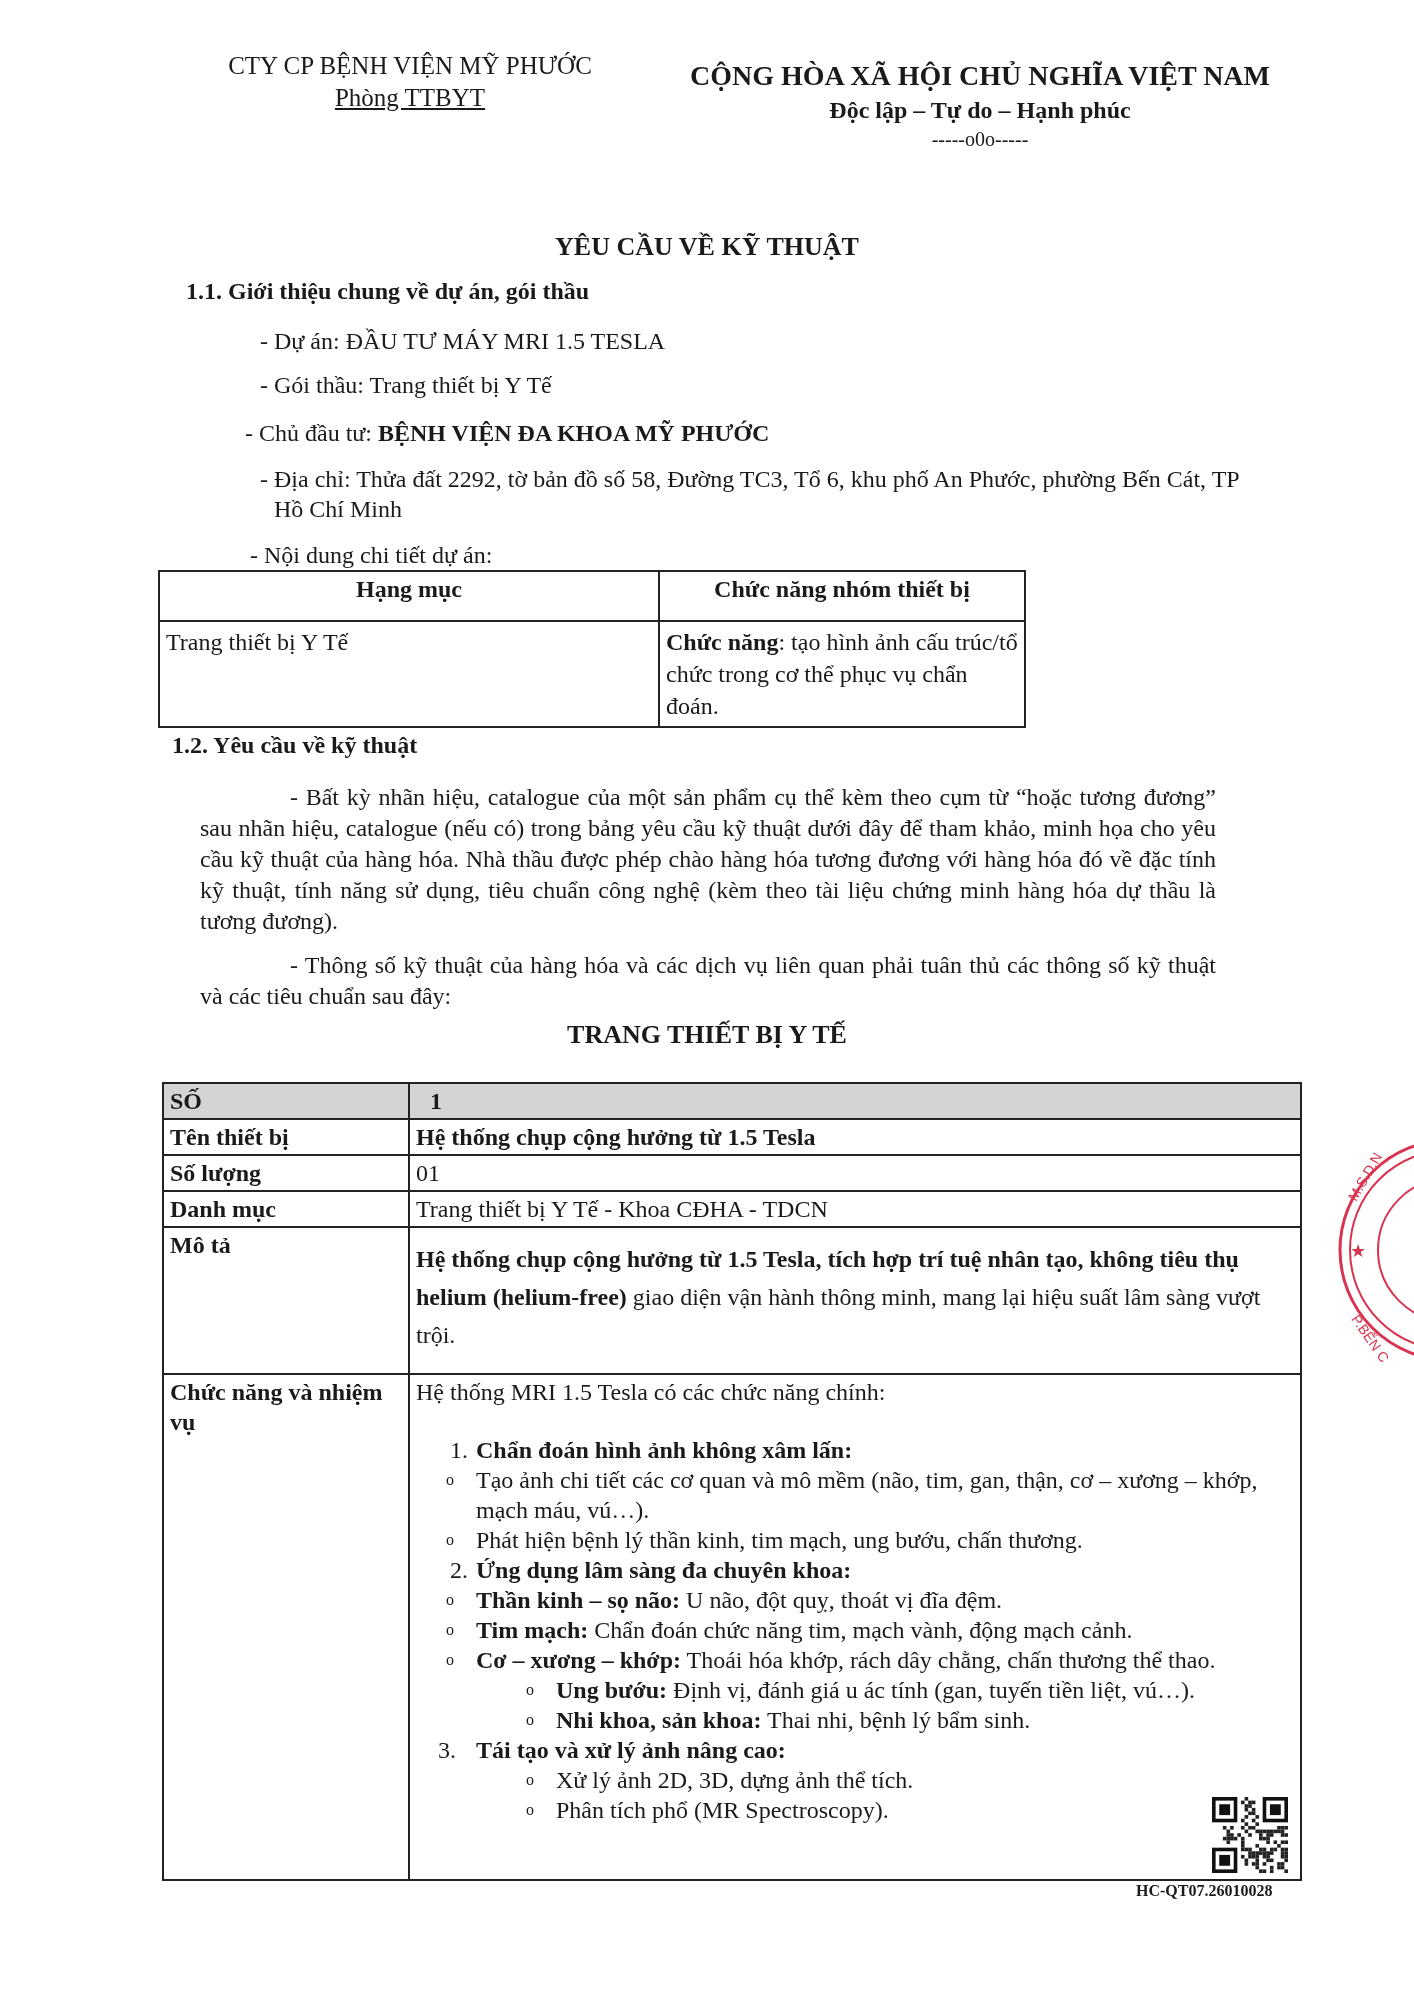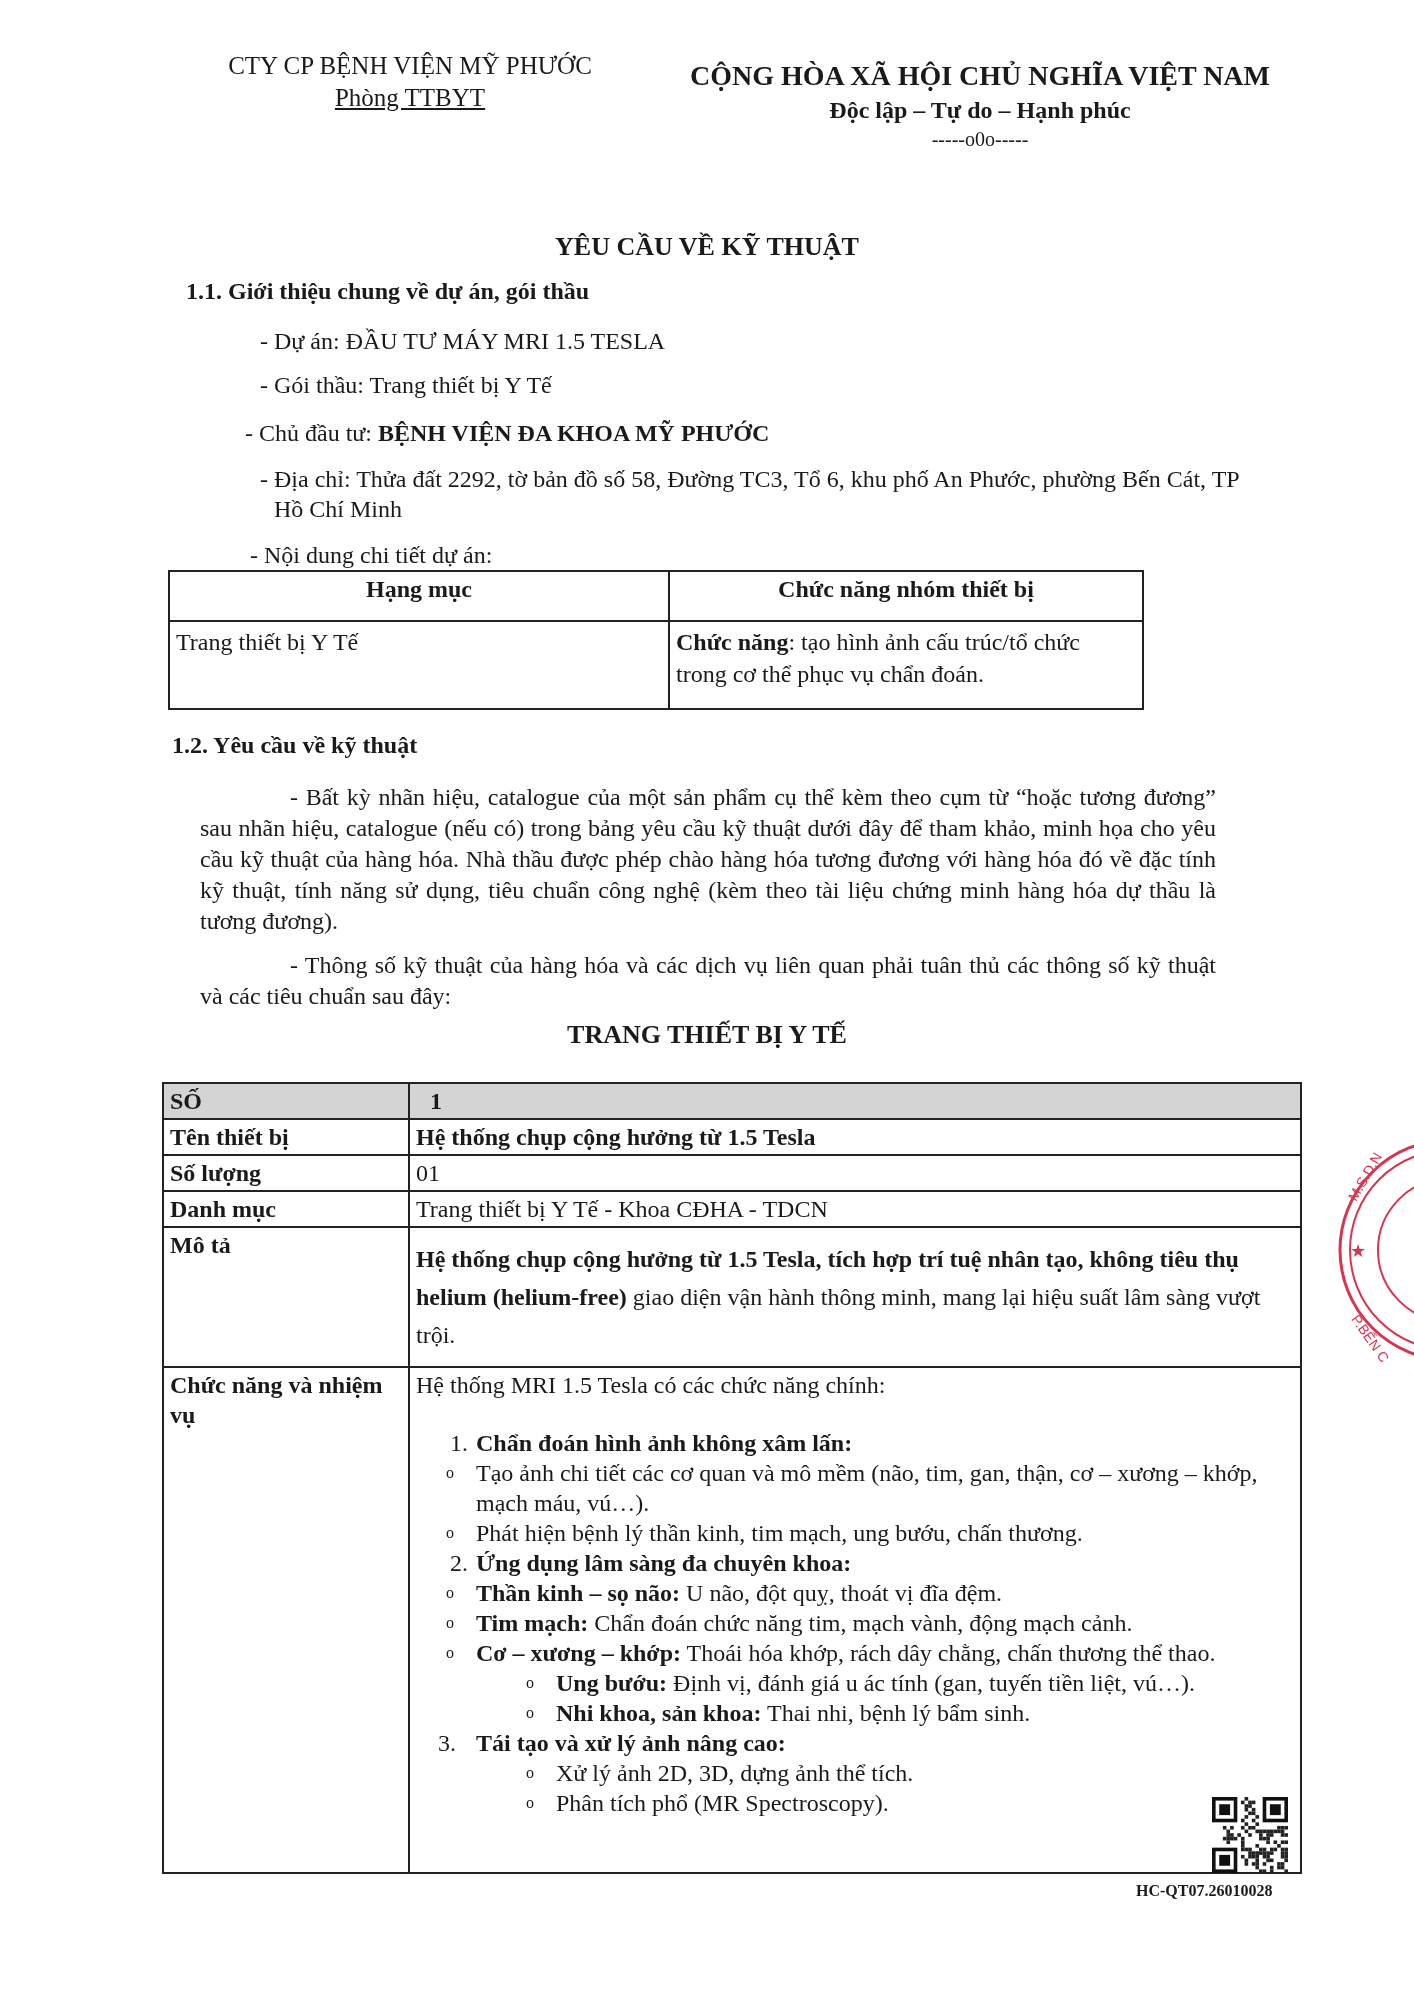--- a/index.html
+++ b/index.html
@@ -14,21 +14,21 @@
   .hdr-right .nat { font-size: 28px; font-weight: bold; line-height: 36px; }
   .hdr-right .motto { font-size: 24px; font-weight: bold; line-height: 32px; }
   .hdr-right .sep { font-size: 20px; line-height: 26px; }
 
   .doc-title { left: 0; width: 1414px; top: 232px; text-align: center; font-size: 26px; font-weight: bold; }
   .sec { font-size: 24px; font-weight: bold; }
   .line { font-size: 24px; line-height: 30px; }
   .bold { font-weight: bold; }
 
   table { border-collapse: collapse; }
-  .t1 { left: 168px; top: 570px; width: 976px; font-size: 24px; }
+  .t1 { left: 158px; top: 570px; width: 868px; font-size: 24px; }
   .t1 td, .t1 th { border: 2px solid #222; vertical-align: top; padding: 4px 6px; }
   .t1 th { font-weight: bold; text-align: center; height: 40px; }
   .t1 td { height: 78px; line-height: 32px; }
 
   .para { left: 200px; width: 1016px; font-size: 24px; line-height: 31px; text-align: justify; }
   .indent { text-indent: 90px; }
 
   .t2-title { left: 0; width: 1414px; top: 1020px; text-align: center; font-size: 26px; font-weight: bold; }
 
   .t2 { left: 162px; top: 1082px; width: 1140px; font-size: 24px; }
@@ -106,21 +106,21 @@
   <tr>
     <td class="lab">Số lượng</td>
     <td>01</td>
   </tr>
   <tr>
     <td class="lab">Danh mục</td>
     <td>Trang thiết bị Y Tế - Khoa CĐHA - TDCN</td>
   </tr>
   <tr>
     <td class="lab">Mô tả</td>
-    <td class="desc" style="padding-top:12px; padding-bottom:12px; line-height:38px;margin-left:20px;">
+    <td class="desc" style="padding-top:12px; padding-bottom:19px; line-height:38px;margin-left:20px;">
       <span class="bold">Hệ thống chụp cộng hưởng từ 1.5 Tesla, tích hợp trí tuệ nhân tạo, không tiêu thụ helium (helium-free)</span><span> giao diện vận hành thông minh, mang lại hiệu suất lâm sàng vượt trội.</span>
     </td>
   </tr>
   <tr>
     <td class="lab" style="height:500px;">Chức năng và nhiệm vụ</td>
     <td>
       <div>Hệ thống MRI 1.5 Tesla có các chức năng chính:</div>
       <div style="height:28px;"></div>
       <div id="fn-groups">
             <div style="position: relative; padding-left: 60px;"><span class="num" style="left: 34px;">1.</span><span class="bold">Chẩn đoán hình ảnh không xâm lấn:</span></div>

